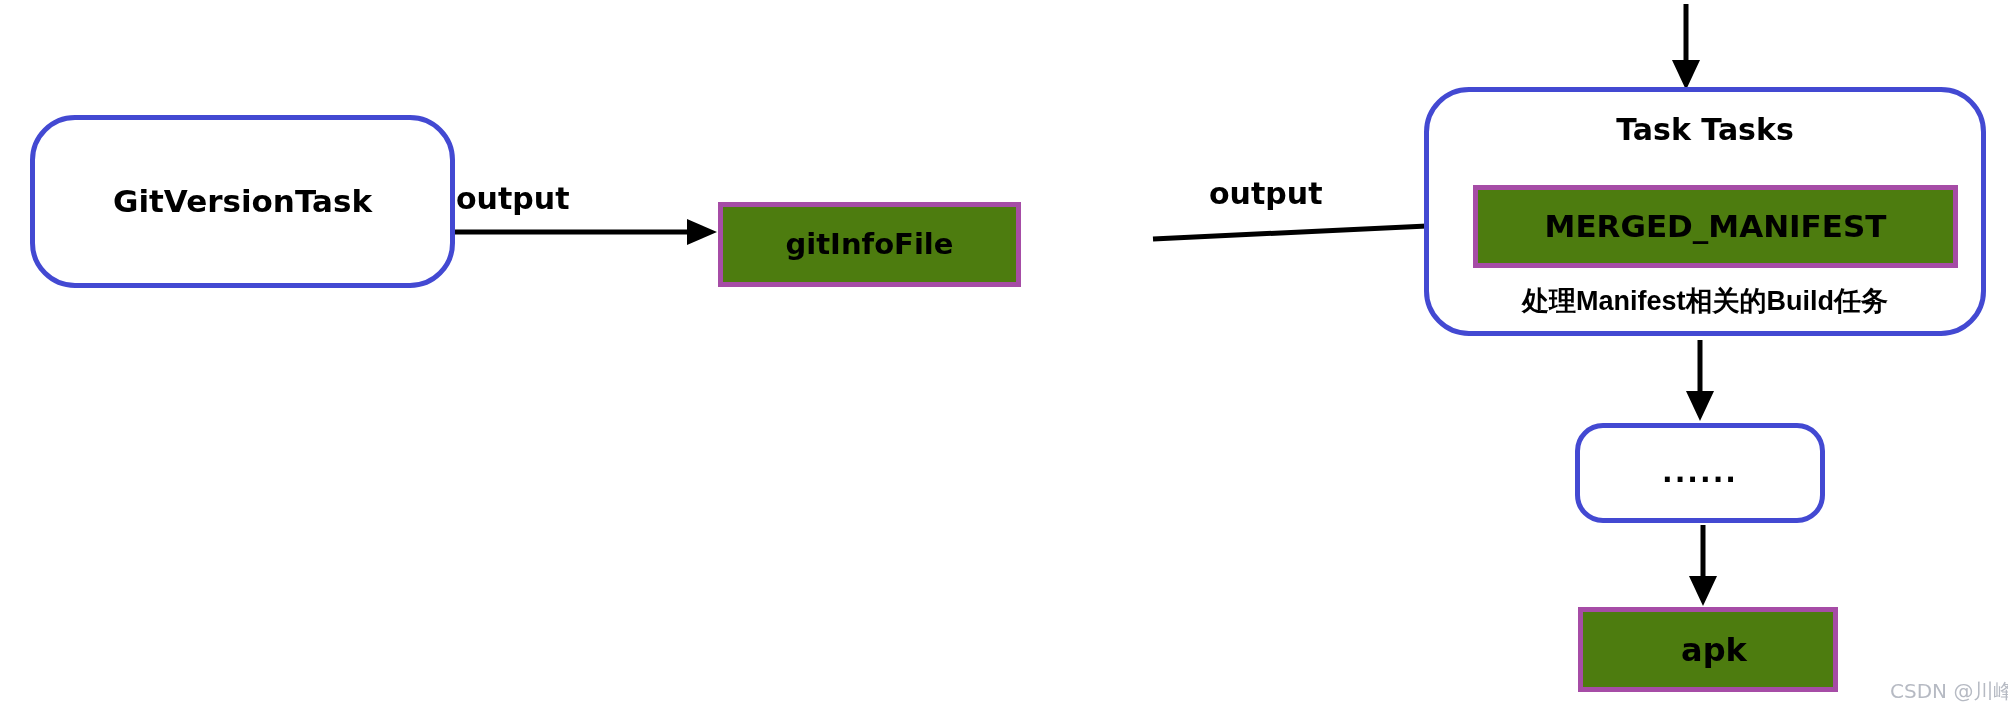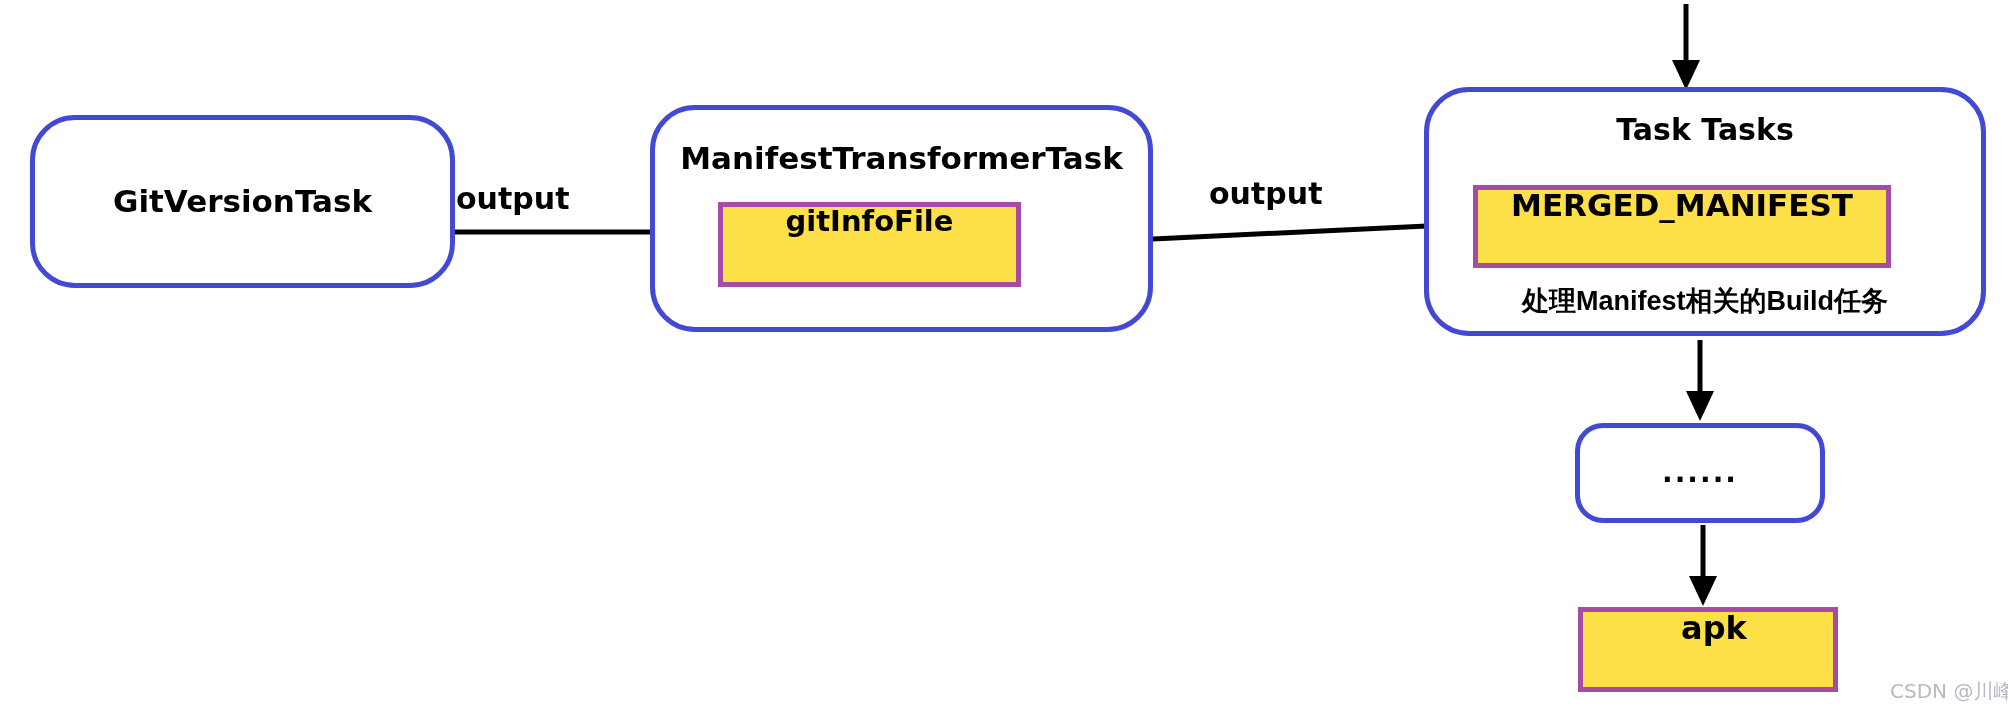--- a/index.html
+++ b/index.html
@@ -14,22 +14,22 @@
   .abs{position:absolute;box-sizing:border-box;}
   .node-blue{
     border:5px solid #4349d2;
     border-radius:45px;
     background:#ffffff;
     display:flex;align-items:center;justify-content:center;
   }
   .node-blue.small-radius{border-radius:28px;}
   .port-purple{
     border:5px solid #a64ca6;
-    background:#fde047;
-    display:flex;align-items:flex-start;justify-content:center;
+    background:#4d7c0f;
+    display:flex;align-items:center;justify-content:center;
   }
   .lbl{font-weight:bold;line-height:1;white-space:nowrap;}
   .title-inside{position:absolute;left:0;right:0;text-align:center;font-weight:bold;line-height:1;}
   .edge-label{position:absolute;text-align:left;font-weight:bold;font-size:30px;line-height:1;}
   .caption{position:absolute;text-align:center;font-size:27px;line-height:1.3;white-space:nowrap;}
   .caption .cjk{font-family:"DejaVu Serif","Liberation Serif",serif;font-weight:bold;}
   .caption .latin-bold{font-weight:bold;font-family:Liberation Sans, sans-serif;}
   .watermark{position:absolute;font-size:20px;color:#b6bac3;line-height:1;white-space:nowrap;}
   svg.arrows{position:absolute;left:0;top:0;pointer-events:none;}
   svg.arrows line{stroke:#000;stroke-width:5;}
@@ -67,35 +67,32 @@
       <polygon points="1703,606 1689,576 1717,576"></polygon>
     </g>
   </svg>
 
   <div class="abs node-blue" style="left:30px;top:115px;width:425px;height:173px;">
     <span class="lbl" style="font-size:31px;">GitVersionTask</span>
   </div>
 
   <div class="edge-label" style="left:456px;top:184px;width:170px;">output</div>
 
-  <div class="abs node-blue" style="left:650px;top:105px;width:503px;height:227px;">
-    <span class="title-inside" style="top:33px;font-size:31px;">ManifestTransformerTask</span>
-  </div>
 
   <div class="abs port-purple" style="left:718px;top:202px;width:303px;height:85px;">
     <span class="lbl" style="font-size:29px;">gitInfoFile</span>
   </div>
 
   <div class="edge-label" style="left:1209px;top:179px;width:170px;">output</div>
 
   <div class="abs node-blue" style="left:1424px;top:87px;width:562px;height:249px;">
     <span class="title-inside" style="top:23px;font-size:30px;">Task Tasks</span>
   </div>
 
-  <div class="abs port-purple" style="left:1473px;top:185px;width:418px;height:83px;">
+  <div class="abs port-purple" style="left:1473px;top:185px;width:485px;height:83px;">
     <span class="lbl" style="font-size:31px;">MERGED_MANIFEST</span>
   </div>
 
   <div class="caption" style="left:1424px;top:283px;width:562px;">
     <span class="cjk">处理</span><span class="latin-bold">Manifest</span><span class="cjk">相关的</span><span class="latin-bold">Build</span><span class="cjk">任务</span>
   </div>
 
   <div class="abs node-blue small-radius" style="left:1575px;top:423px;width:250px;height:100px;">
     <span class="lbl" style="font-size:28px;letter-spacing:2px;">......</span>
   </div>

